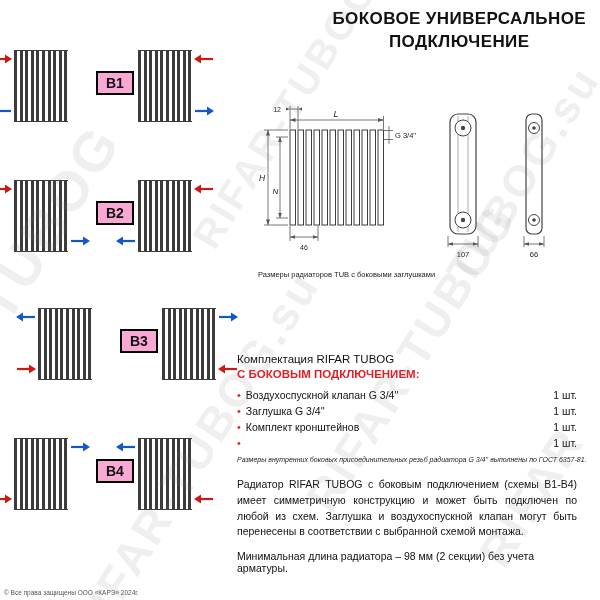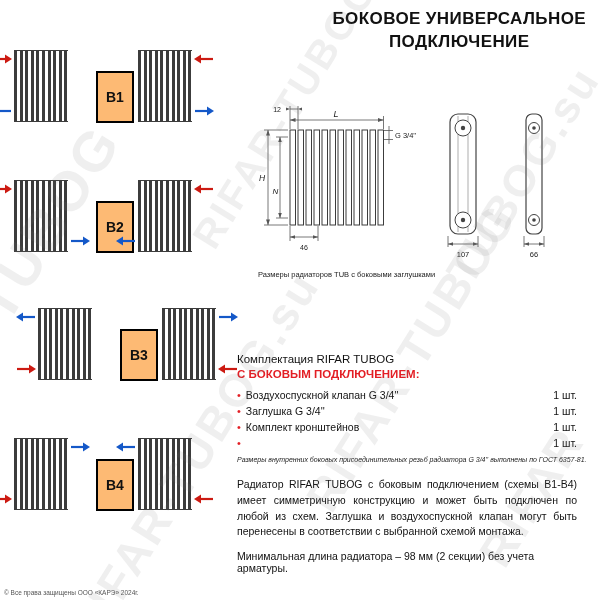--- a/index.html
+++ b/index.html
@@ -34,22 +34,22 @@
   .fig.left{left:0;} .fig.right{left:124px;}
   .radiator{
     width:100%;height:100%;
     background:repeating-linear-gradient(to right,#3c3c3c 0 3px,#ffffff 3px 5.6px);
     border-top:1.5px solid #3c3c3c;border-bottom:1.5px solid #3c3c3c;
   }
   .arrow{position:absolute;width:20px;height:10px;line-height:0;}
   .arrow.tl{left:-22px;top:4px;}  .arrow.bl{left:-22px;bottom:4px;}
   .arrow.tr{right:-22px;top:4px;} .arrow.br{right:-22px;bottom:4px;}
   .scheme-label{
-    position:absolute;left:82px;top:21px;background:#fdba74;
-    border:2px solid #000;padding:16px 8px;font-weight:bold;font-size:14px;
+    position:absolute;left:82px;top:21px;background:#f9a8d4;
+    border:2px solid #000;padding:2px 8px;font-weight:bold;font-size:14px;
   }
 
   
   .front-drawing{position:absolute;left:256px;top:100px;z-index:2;}
   .side-drawing{position:absolute;left:430px;top:100px;z-index:2;}
   .drawing-caption{
     position:absolute;left:258px;top:270px;z-index:2;
     font-size:7.5px;white-space:nowrap;color:#222;
   }
   svg text{font-family:"Liberation Sans","DejaVu Sans",sans-serif;fill:#222;}

